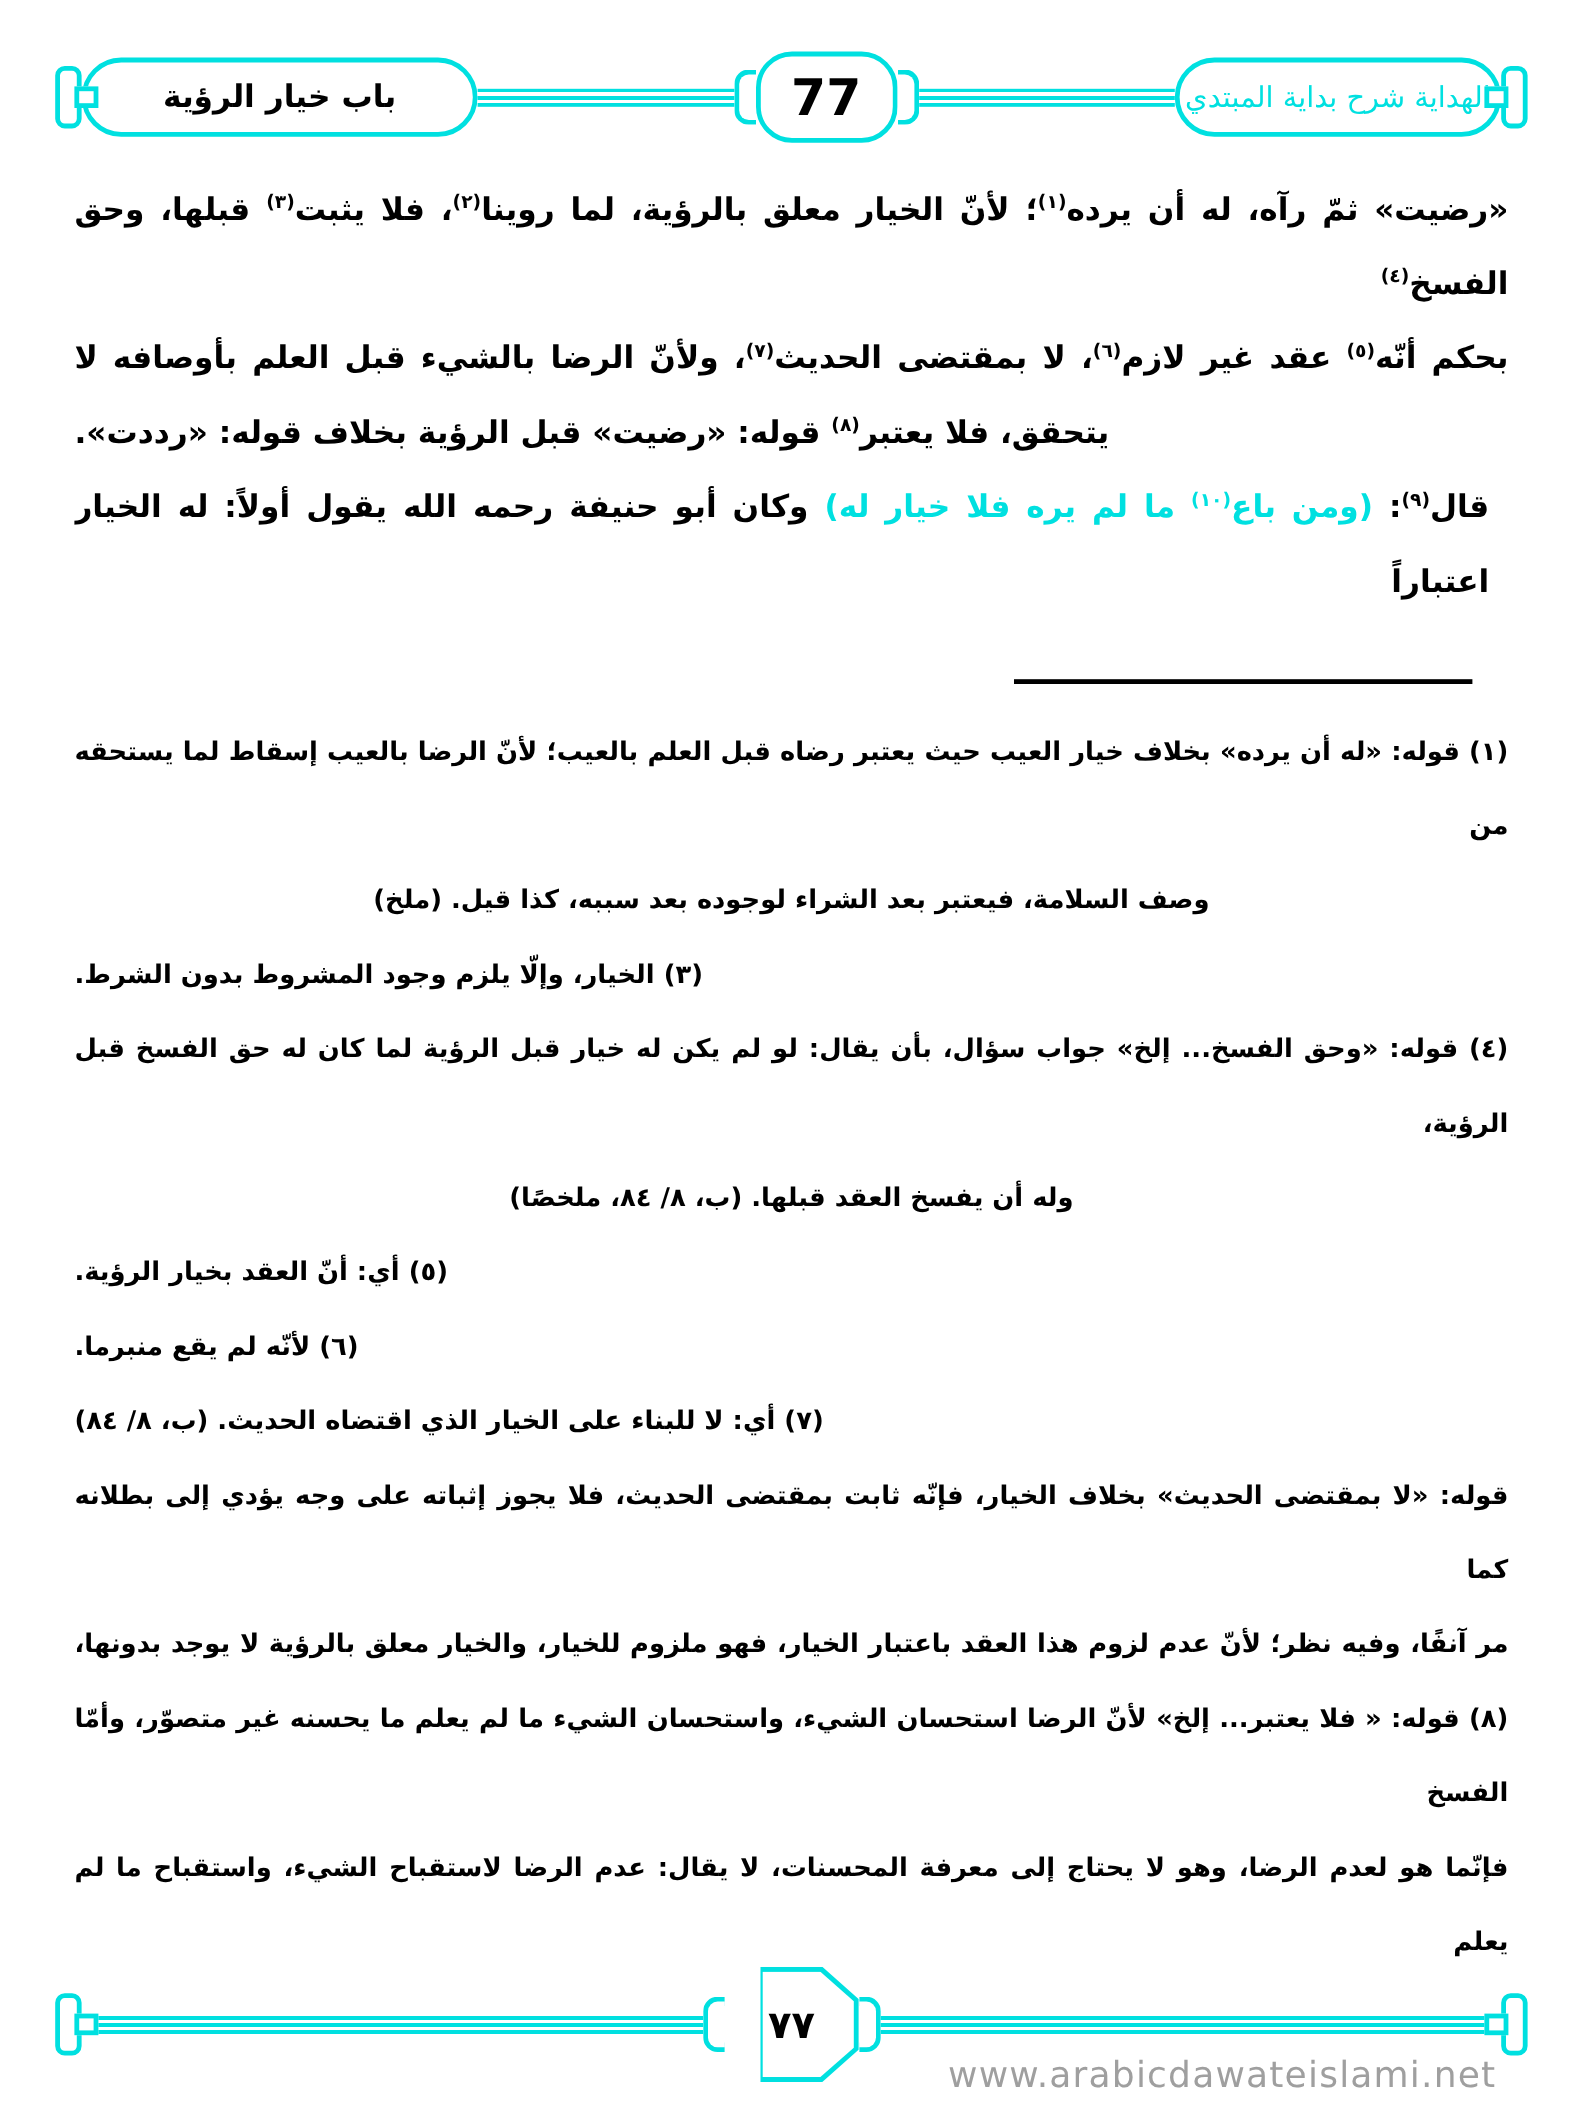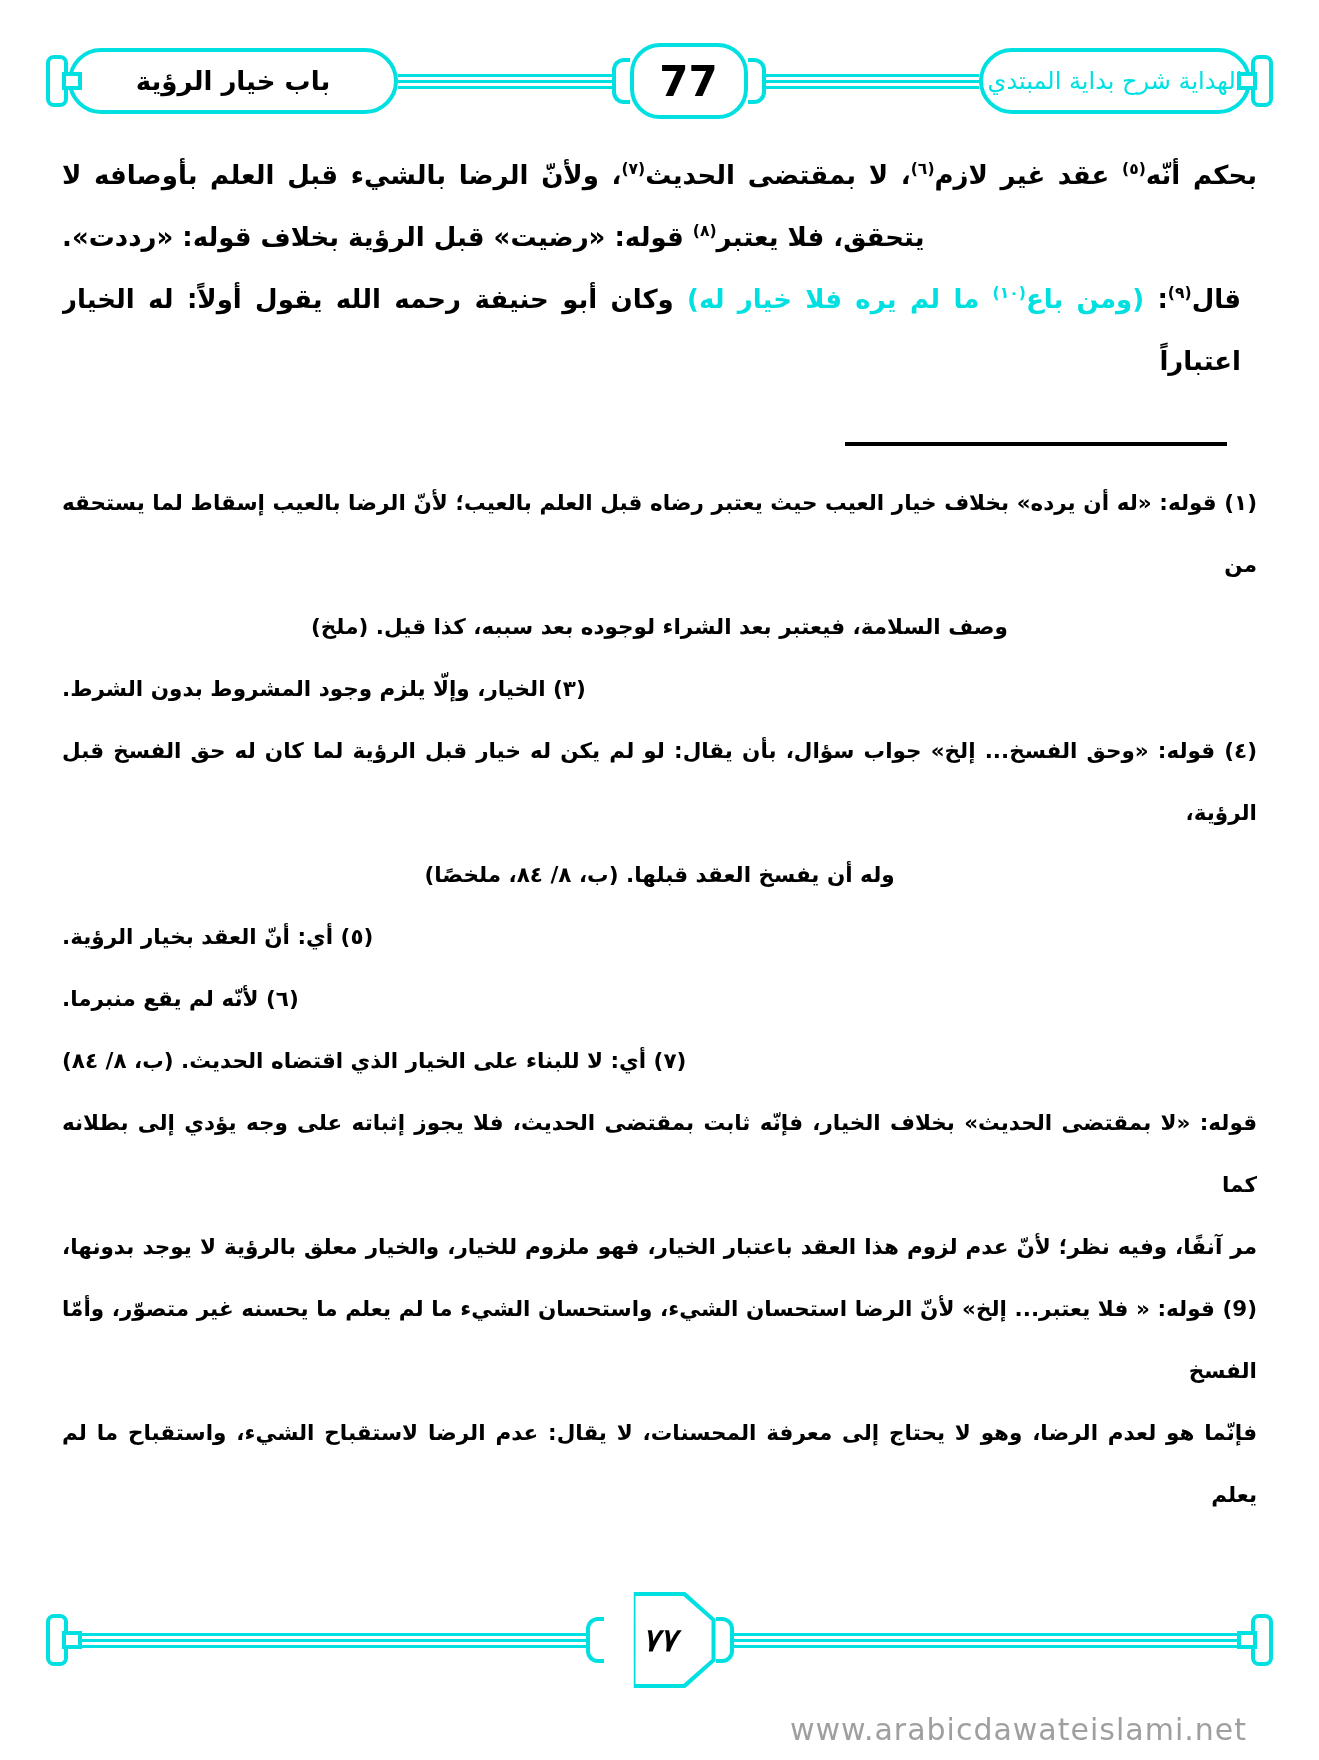--- a/index.html
+++ b/index.html
@@ -12,21 +12,21 @@
   .page{
     position:relative;
     width:1319px;height:1760px;
     background:var(--bg);
     color:var(--ink);
     font-family:"DejaVu Sans",sans-serif;
     overflow:hidden;
   }
   
   .h-row{display:flex;align-items:center;margin:38px 46px 0 46px;height:86px;}
-  .f-row{position:absolute;left:46px;right:46px;top:1592px;height:96px;display:flex;align-items:center;font-style:italic;}
+  .f-row{position:absolute;left:46px;right:46px;top:1639px;height:96px;display:flex;align-items:center;}
   .stripes{
     flex:1;height:15px;min-width:30px;
     background:linear-gradient(to bottom,
       var(--accent) 0 3px, #fff 3px 6px,
       var(--accent) 6px 9px, #fff 9px 12px,
       var(--accent) 12px 15px);
   }
   .capsule{
     border:4px solid var(--accent);
     border-radius:42px;background:#fff;
@@ -99,41 +99,42 @@
     </div>
     <div class="bracket open-l"></div>
     <div class="stripes"></div>
     <div class="capsule title-box">
       <span dir="rtl">الهداية شرح بداية المبتدي</span>
     </div>
     <div class="endcap right"></div>
   </div>
 
   <div class="matn" id="matn" dir="rtl">
+      <div class="matn-line align-justify"><span>«رضيت» ثمّ رآه، له أن يرده</span><sup>(١)</sup><span>؛ لأنّ الخيار معلق بالرؤية، لما روينا</span><sup>(٢)</sup><span>، فلا يثبت</span><sup>(٣)</sup><span> قبلها، وحق الفسخ</span><sup>(٤)</sup></div>
       <div class="matn-line align-justify"><span>بحكم أنّه</span><sup>(٥)</sup><span> عقد غير لازم</span><sup>(٦)</sup><span>، لا بمقتضى الحديث</span><sup>(٧)</sup><span>، ولأنّ الرضا بالشيء قبل العلم بأوصافه لا</span></div>
       <div class="matn-line align-right"><span>يتحقق، فلا يعتبر</span><sup>(٨)</sup><span> قوله: «رضيت» قبل الرؤية بخلاف قوله: «رددت».</span></div>
       <div class="matn-line align-justify indent"><span>قال</span><sup>(٩)</sup><span>: </span><span class="accent">(ومن باع</span><sup class="accent">(١٠)</sup><span class="accent"> ما لم يره فلا خيار له)</span><span> وكان أبو حنيفة رحمه الله يقول أولاً: له الخيار اعتباراً</span></div>
     </div>
 
   <div class="fn-sep-wrap">
     <div class="fn-sep"></div>
   </div>
 
   <div class="footnotes" id="footnotes" dir="rtl">
       <div class="fn-line align-justify">(١) قوله: «له أن يرده» بخلاف خيار العيب حيث يعتبر رضاه قبل العلم بالعيب؛ لأنّ الرضا بالعيب إسقاط لما يستحقه من</div>
       <div class="fn-line align-center">وصف السلامة، فيعتبر بعد الشراء لوجوده بعد سببه، كذا قيل. (ملخ)</div>
       <div class="fn-line align-right">(٣) الخيار، وإلّا يلزم وجود المشروط بدون الشرط.</div>
       <div class="fn-line align-justify">(٤) قوله: «وحق الفسخ... إلخ» جواب سؤال، بأن يقال: لو لم يكن له خيار قبل الرؤية لما كان له حق الفسخ قبل الرؤية،</div>
       <div class="fn-line align-center">وله أن يفسخ العقد قبلها. (ب، ٨/ ٨٤، ملخصًا)</div>
       <div class="fn-line align-right">(٥) أي: أنّ العقد بخيار الرؤية.</div>
       <div class="fn-line align-right">(٦) لأنّه لم يقع منبرما.</div>
       <div class="fn-line align-right">(٧) أي: لا للبناء على الخيار الذي اقتضاه الحديث. (ب، ٨/ ٨٤)</div>
       <div class="fn-line align-justify">قوله: «لا بمقتضى الحديث» بخلاف الخيار، فإنّه ثابت بمقتضى الحديث، فلا يجوز إثباته على وجه يؤدي إلى بطلانه كما</div>
       <div class="fn-line align-justify">مر آنفًا، وفيه نظر؛ لأنّ عدم لزوم هذا العقد باعتبار الخيار، فهو ملزوم للخيار، والخيار معلق بالرؤية لا يوجد بدونها،</div>
-      <div class="fn-line align-justify">(9) قوله: « فلا يعتبر... إلخ» لأنّ الرضا استحسان الشيء، واستحسان الشيء ما لم يعلم ما يحسنه غير متصوّر، وأمّا الفسخ</div>
+      <div class="fn-line align-justify">(٨) قوله: « فلا يعتبر... إلخ» لأنّ الرضا استحسان الشيء، واستحسان الشيء ما لم يعلم ما يحسنه غير متصوّر، وأمّا الفسخ</div>
       <div class="fn-line align-justify">فإنّما هو لعدم الرضا، وهو لا يحتاج إلى معرفة المحسنات، لا يقال: عدم الرضا لاستقباح الشيء، واستقباح ما لم يعلم</div>
     </div>
 
   <div class="f-row">
     <div class="endcap left"></div>
     <div class="stripes"></div>
     <div class="bracket open-r"></div>
     <div class="octagon-outer">
       <div class="octagon-inner">
         <span>٧٧</span>

